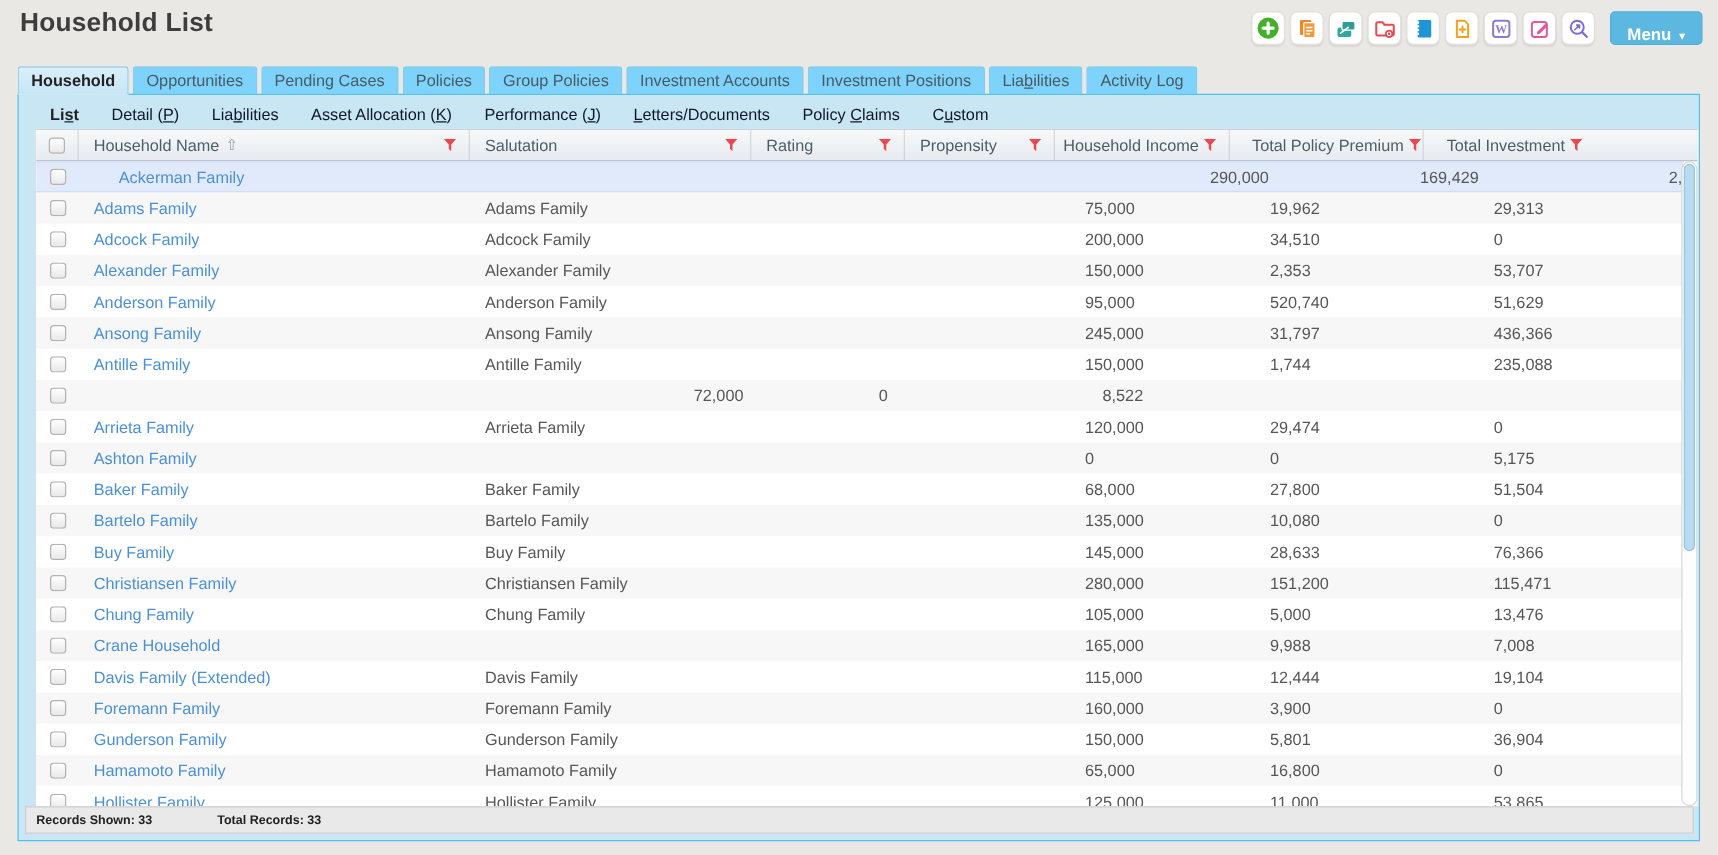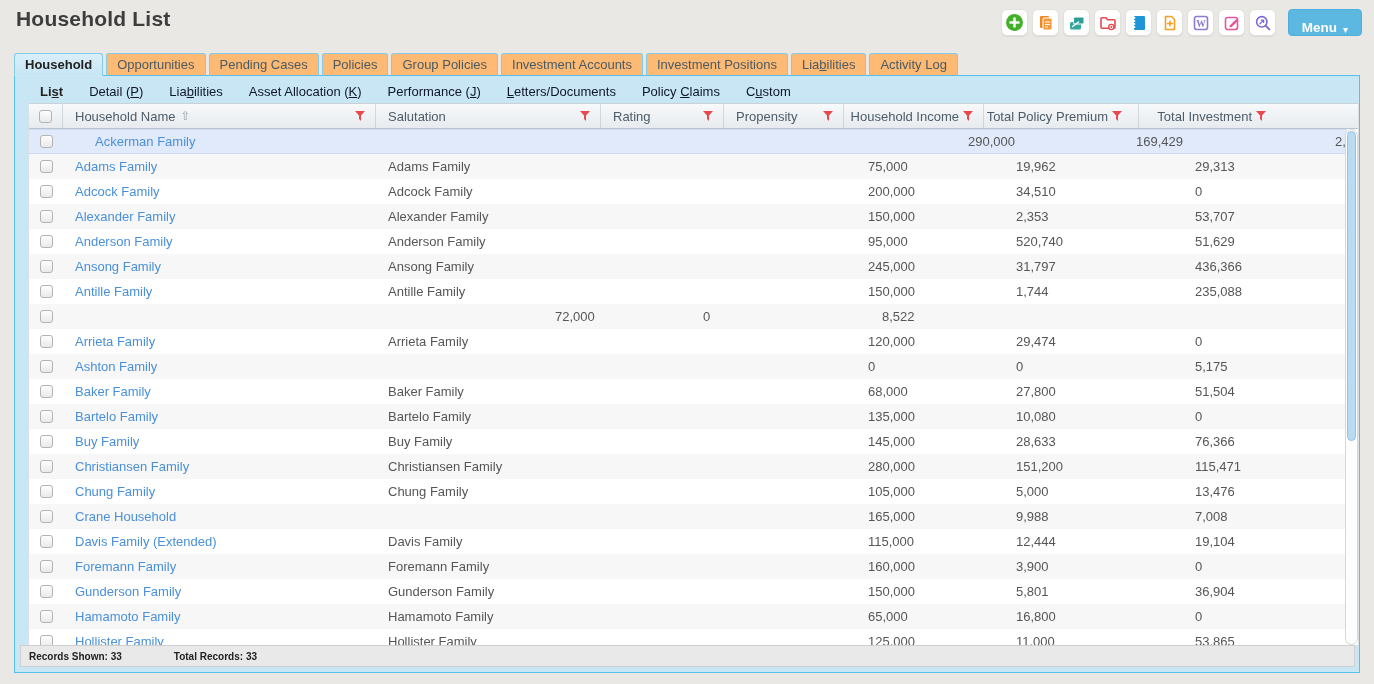--- a/index.html
+++ b/index.html
@@ -12,21 +12,21 @@
   .toolbar{position:absolute;right:12px;top:9px;display:flex;align-items:center;gap:4px;}
   .chip{display:flex;align-items:center;justify-content:center;width:27px;height:27px;background:#fff;
         border:1px solid #e2e1dd;border-radius:6px;box-shadow:0 1px 1px rgba(0,0,0,.07);cursor:pointer;}
   .menu-btn{margin-left:8px;height:27px;min-width:74px;padding:0 11px;background:#5cb8e1;border:1px solid #4fafdb;
             border-radius:4px;color:#fff;font-weight:700;font-size:13.5px;font-family:inherit;cursor:pointer;
             display:flex;align-items:flex-end;gap:6px;justify-content:center;}
   .menu-btn .caret{font-size:10px;line-height:1;}
 
   
   .tabs{position:absolute;left:14px;top:53px;display:flex;z-index:5;}
-  .tab{height:23px;padding:3px 10px 0 10px;margin-right:3px;background:#fdba74;border:1px solid #82cbe9;
+  .tab{height:23px;padding:3px 10px 0 10px;margin-right:3px;background:#7dd3fc;border:1px solid #82cbe9;
        border-bottom:1px solid #57c0e8;border-radius:3px 3px 0 0;font-size:13px;color:#4a5a63;cursor:pointer;white-space:nowrap;}
   .tab.active{background:linear-gradient(#daeffa,#c7e6f5);color:#222;font-weight:700;border-bottom:1px solid #cde9f6;}
   .tab u,.subtab u{text-decoration:underline;}
 
   
   .panel{position:absolute;left:14px;top:75px;width:1346px;height:598px;background:#c9e6f5;border:1px solid #57c0e8;}
   .subtabs{position:absolute;left:12px;top:5px;display:flex;align-items:center;height:20px;}
   .subtab{padding:0 13px;font-size:13px;color:#0f172a;cursor:pointer;white-space:nowrap;}
   .subtab.active{color:#222;font-weight:700;}
 
@@ -46,21 +46,21 @@
 
   .col-check{width:34px;flex:none;display:flex;align-items:center;justify-content:center;padding:0;}
   .col-name{width:313px;flex:none;}
   .col-sal{width:225px;flex:none;}
   .col-rating{width:123px;flex:none;}
   .col-prop{width:120px;flex:none;}
   .col-income{width:140px;flex:none;}
   .col-premium{width:155px;flex:none;}
   .col-invest{flex:1;min-width:0;}
   .th.col-income{}
-  .th.col-premium{padding-right:16px;}
+  .th.col-premium{padding-right:1px;}
   .th.col-invest{padding-right:92px;}
 
   .grid-body{position:relative;width:1318px;height:516px;overflow:hidden;}
   .row{display:flex;align-items:center;height:25px;background:#fff;}
   .row:nth-child(even){background:#f7f7f7;}
   .row.selected{background:#e1eafb;box-shadow:inset 0 -1px 0 #cddaf2, inset 0 1px 0 #cddaf2;gap:20px;}
   .cell{font-size:13px;color:#565656;padding:0 10px 0 12px;white-space:nowrap;overflow:hidden;}
   .cell.num{padding-left:24px;}
   .cell.col-premium.num{padding-left:32px;}
   .cell.col-invest.num{padding-left:56px;}

